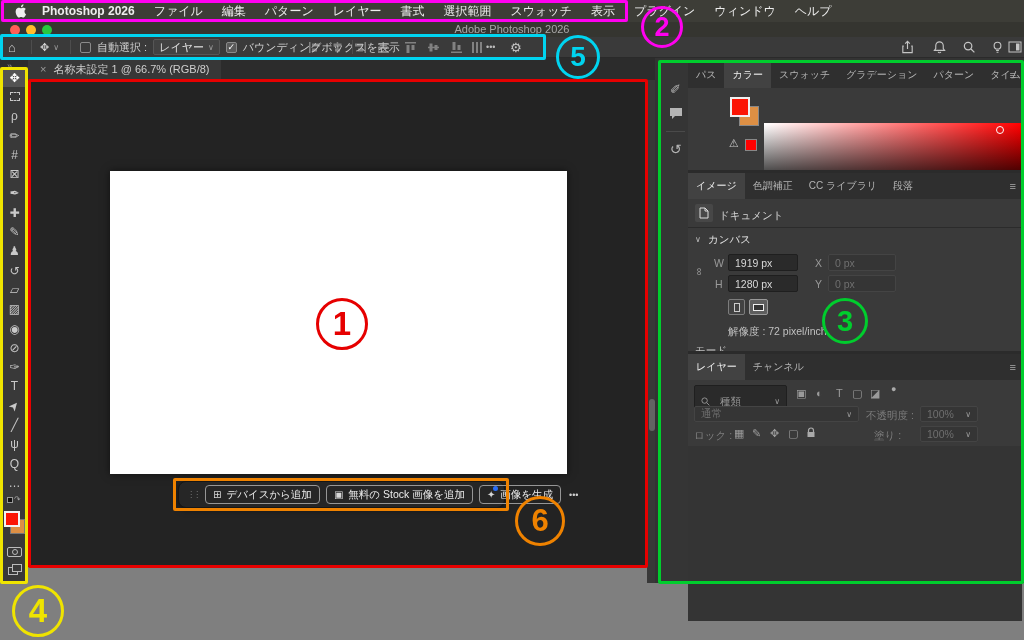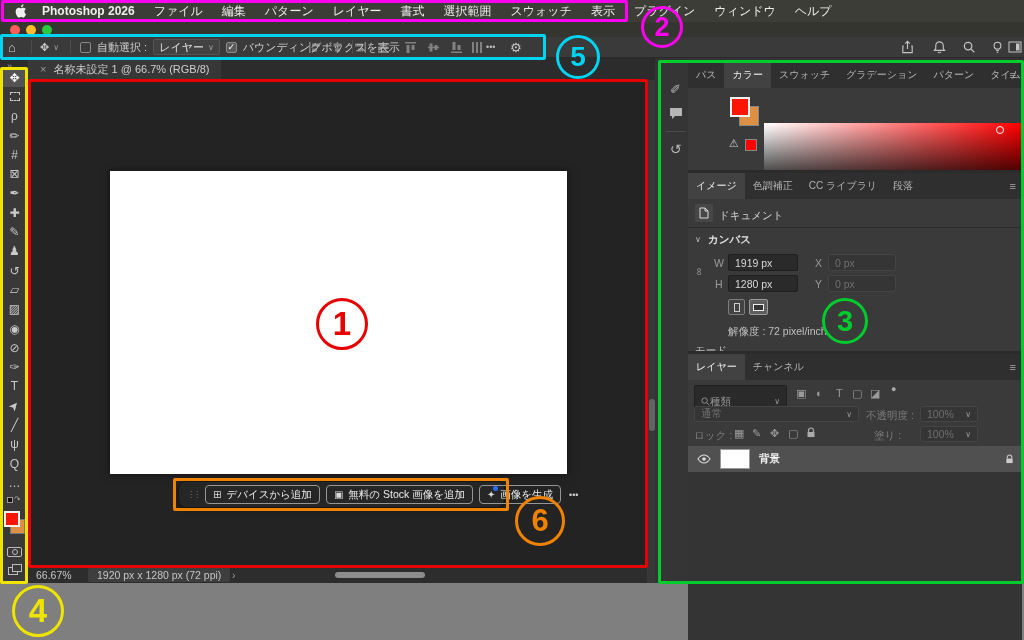--- a/index.html
+++ b/index.html
@@ -111,20 +111,21 @@
     <span>表示</span>
     <span>プラグイン</span>
     <span>ウィンドウ</span>
     <span>ヘルプ</span>
   </div>
 
   <div class="titlebar">
     <span class="light" style="left:10px;background:#ff5f57"></span>
     <span class="light" style="left:26px;background:#febc2e"></span>
     <span class="light" style="left:42px;background:#28c840"></span>
+    <div class="wintitle">Adobe Photoshop 2026</div>
   </div>
 
   <div class="optionsbar">
     <div class="ob" style="left:8px">
         <span style="font-size:13px">⌂</span>
       </div>
     <span class="vdiv" style="left:31px"></span>
     <div class="ob" style="left:40px;gap:4px">
       <span>✥</span>
       <span class="chev">∨</span>
@@ -365,28 +366,20 @@
       <span class="ic">▣</span>
       <span>無料の Stock 画像を追加</span>
     </div>
     <div class="ctxbtn">
       <span class="ic"><span>✦</span><span class="bluedot"></span></span>
       <span>画像を生成</span>
     </div>
     <span style="color:#cfcfcf;font-size:9px;margin-left:2px">•••</span>
   </div>
 
-  <div class="statusbar">
-    <span class="abs" style="left:8px;top:2px">66.67%</span>
-    <div class="docinfo">
-        <span>1920 px x 1280 px (72 ppi)</span>
-      </div>
-    <span class="abs" style="left:204px;top:2px;color:#9a9a9a">›</span>
-    <span class="hthumb"></span>
-  </div>
 
   <div class="dock">
     <span class="abs" style="left:14px;top:1px;font-size:9px;color:#8f8f8f">«</span>
     <div class="dockicons">
       <span style="margin-top:20px;font-size:13px">✐</span>
       <span style="margin-top:10px">
         <svg width="14" height="13" viewBox="0 0 14 13">
             <path fill="#b5b5b5" d="M1 1h12v8H6l-3 3V9H1z"></path>
           </svg>
       </span>
@@ -427,21 +420,21 @@
       <div style="position:relative;width:100%;height:152px">
         <span class="abs" style="left:7px;top:5px;width:18px;height:18px;background:#474747;border-radius:2px;display:flex;align-items:center;justify-content:center">
           <svg width="10" height="12" viewBox="0 0 10 12" fill="none" stroke="#ddd">
               <path d="M1 1h5l3 3v7H1z"></path>
               <path d="M6 1v3h3"></path>
             </svg>
         </span>
         <span class="abs" style="left:31px;top:10px;color:#d8d8d8;font-size:10.5px">ドキュメント</span>
         <span class="abs" style="left:0;top:28px;width:100%;height:1px;background:#2b2b2b"></span>
         <span class="abs" style="left:7px;top:36px;color:#bbb;font-size:8px">∨</span>
-        <span class="abs" style="left:20px;top:34px;color:#e2e2e2;font-size:10.5px;font-weight:bold">カンバス</span>
+        <span class="abs" style="left:20px;top:34px;color:#e2e2e2;font-size:10.5px;font-weight:normal">カンバス</span>
         <span class="abs rot90" style="left:8px;top:67px;color:#9a9a9a">∞</span>
         <span class="abs lbl" style="left:26px;top:58px">W</span>
         <div class="well abs" style="left:40px;top:55px;width:70px;height:17px">
             <span>1919 px</span>
           </div>
         <span class="abs lbl" style="left:127px;top:58px">X</span>
         <div class="well dis abs" style="left:140px;top:55px;width:68px;height:17px">
             <span>0 px</span>
           </div>
         <span class="abs lbl" style="left:27px;top:79px">H</span>
@@ -462,21 +455,21 @@
         <span class="abs lbl" style="left:7px;top:145px;color:#c0c0c0">モード</span>
       </div>
       <div class="divh"></div>
 
       <div class="tabsrow">
         <div class="ptab active">レイヤー</div>
         <div class="ptab">チャンネル</div>
         <span class="hamb">≡</span>
       </div>
       <div style="position:relative;width:100%;height:66px">
-        <div class="well abs" style="left:6px;top:5px;width:93px;height:33px;gap:0;color:#9a9a9a">
+        <div class="well abs" style="left:6px;top:5px;width:93px;height:33px;gap:10px;color:#9a9a9a">
           <svg width="9" height="9" viewBox="0 0 10 10" fill="none" stroke="#9a9a9a">
               <circle cx="4" cy="4" r="3"></circle>
               <path d="m6.3 6.3 3 3"></path>
             </svg>
           <span>種類</span>
           <span class="chev" style="margin-left:auto">∨</span>
         </div>
         <span class="abs field-ic" style="left:108px;top:7px">▣</span>
         <span class="abs field-ic" style="left:128px;top:7px">◐</span>
         <span class="abs field-ic" style="left:148px;top:7px">T</span>
@@ -502,36 +495,20 @@
               <path d="M2.5 5V3.5a2.5 2.5 0 0 1 5 0V5" fill="none" stroke="#aaa" stroke-width="1.2"></path>
               <rect x="1.5" y="5" width="7" height="5" fill="#aaa"></rect>
             </svg>
         </span>
         <span class="abs lbl" style="left:186px;top:49px;color:#7d7d7d">塗り :</span>
         <div class="well dis abs" style="left:232px;top:46px;width:58px;height:16px">
           <span>100%</span>
             <span class="chev" style="margin-left:auto">∨</span>
         </div>
       </div>
-      <div class="layerrow">
-        <span style="margin-left:9px">
-          <svg width="14" height="10" viewBox="0 0 14 10">
-              <path d="M1 5c2-3 4-4 6-4s4 1 6 4c-2 3-4 4-6 4S3 8 1 5z" fill="none" stroke="#ddd" stroke-width="1.1"></path>
-              <circle cx="7" cy="5" r="1.8" fill="#ddd"></circle>
-            </svg>
-        </span>
-        <span style="margin-left:9px;width:30px;height:20px;background:#fff;border:1px solid #999"></span>
-        <span style="margin-left:9px;font-weight:bold;color:#efefef;font-size:10.5px">背景</span>
-        <span style="margin-left:auto;margin-right:8px">
-          <svg width="9" height="10" viewBox="0 0 10 11">
-              <path d="M2.5 5V3.5a2.5 2.5 0 0 1 5 0V5" fill="none" stroke="#ccc" stroke-width="1.2"></path>
-              <rect x="1.5" y="5" width="7" height="5" fill="#ccc"></rect>
-            </svg>
-        </span>
-      </div>
       <div style="position:relative;width:100%;height:175px;background:#343434"></div>
 
     </div>
   </div>
 
   <div class="ann-r c-mag" style="left:1px;top:0;width:627px;height:22px"></div>
   <div class="ann-r c-cyn" style="left:0;top:34px;width:546px;height:26px"></div>
   <div class="ann-r c-red" style="left:28px;top:79px;width:620px;height:489px"></div>
   <div class="ann-r c-yel" style="left:0;top:67px;width:28px;height:517px"></div>
   <div class="ann-r c-grn" style="left:658px;top:60px;width:366px;height:524px"></div>

